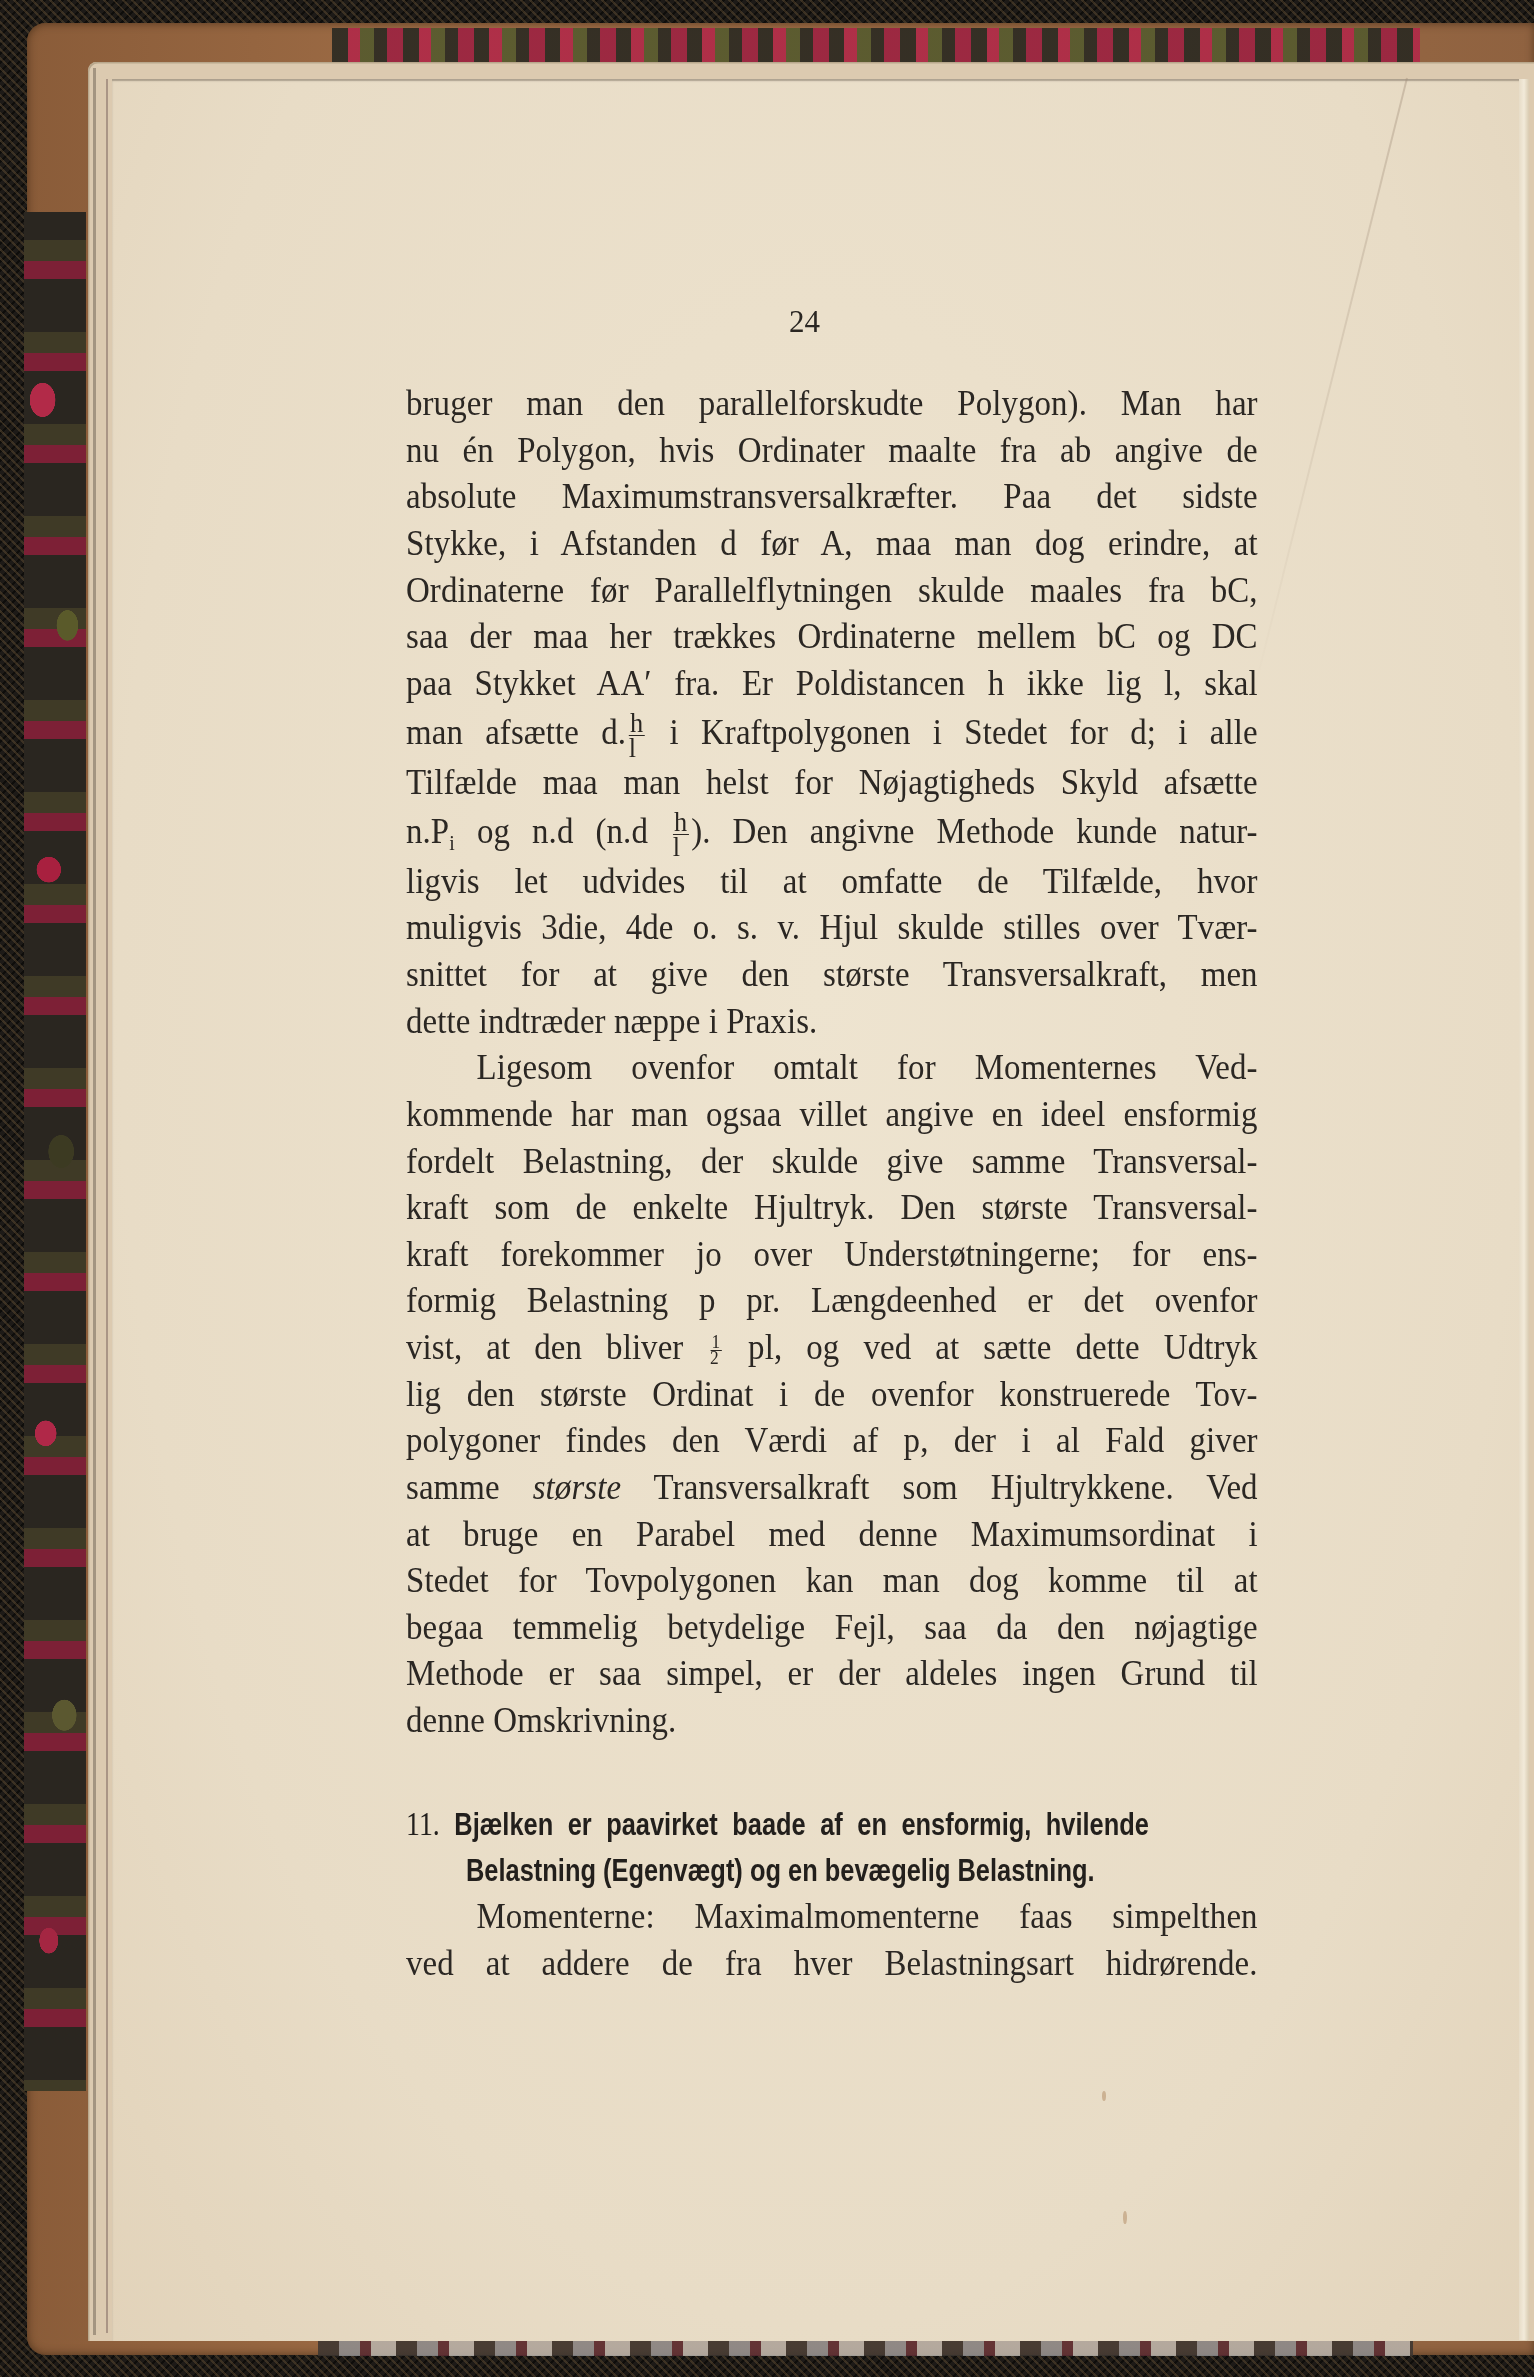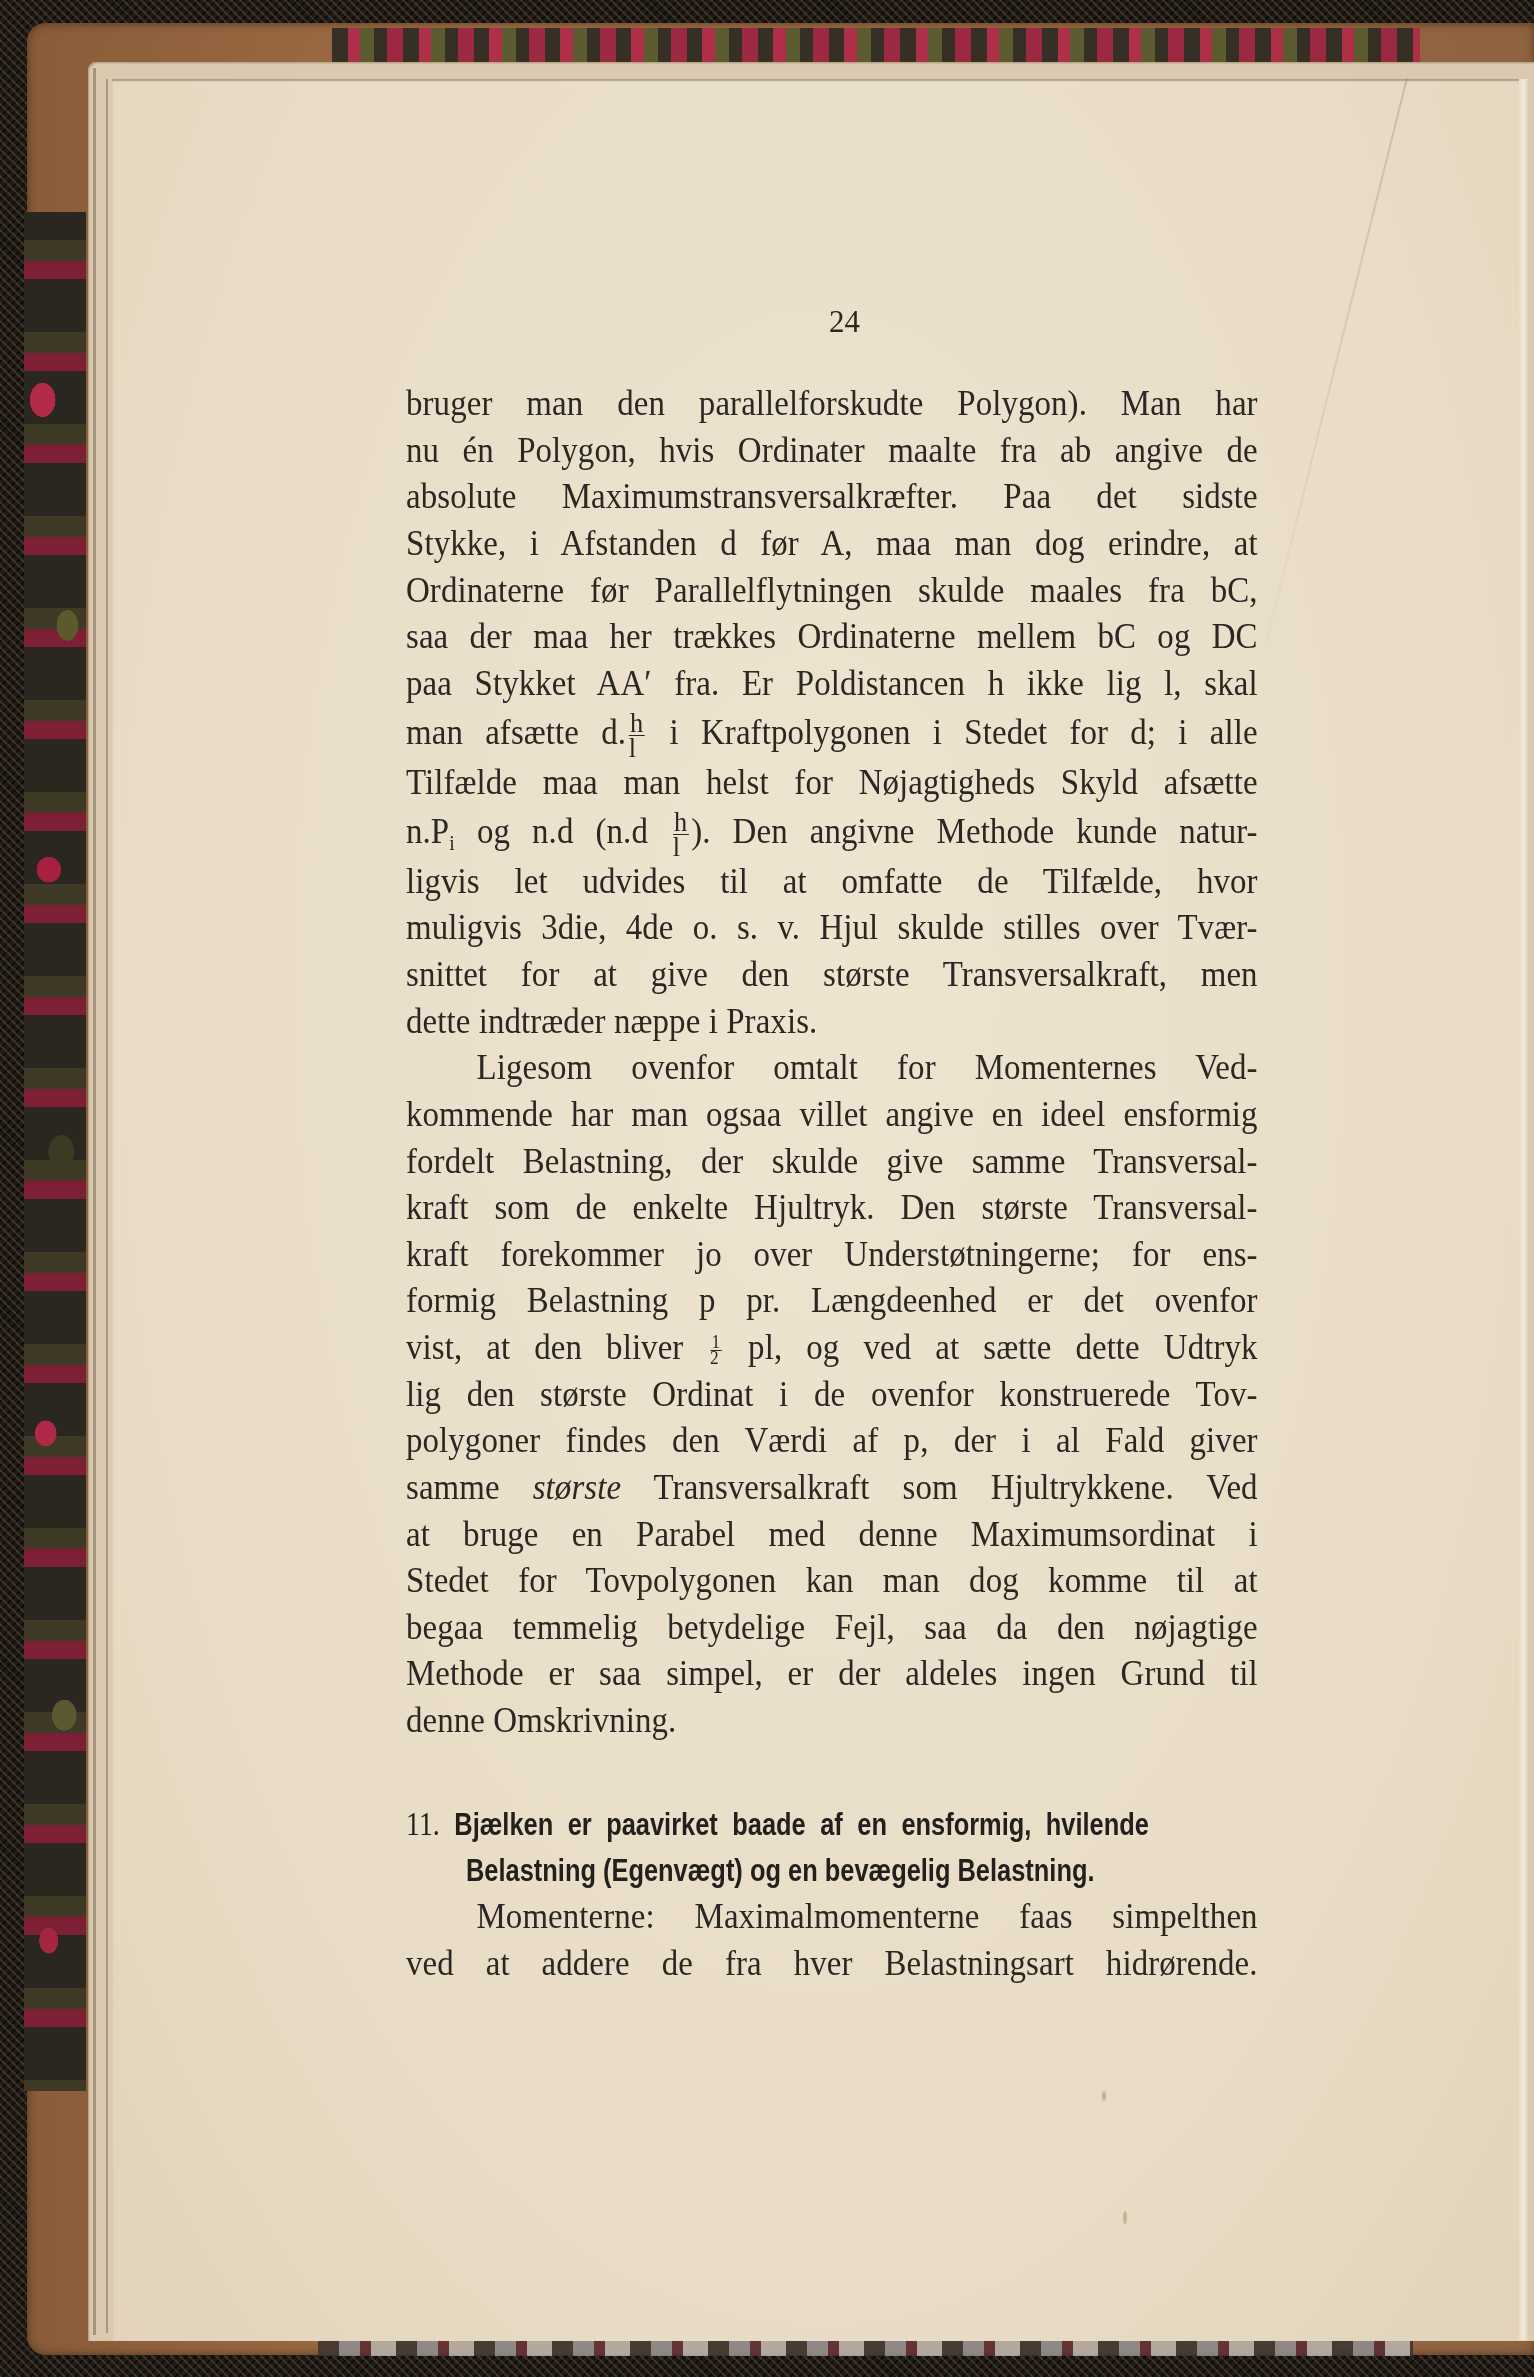--- a/index.html
+++ b/index.html
@@ -51,21 +51,21 @@
     background: #eadfca;
     background-image:
       radial-gradient(ellipse at 50% 40%, #eee4d0 0%, #e8dcc6 70%, #e2d3ba 100%);
     box-shadow: inset 0 2.1px 1.4px rgba(60,50,40,0.35);
   }
   .page-edge-right {
     position: absolute; left: 1519px; top: 79px; width: 10px; height: 2261px;
     background: linear-gradient(90deg, #e7dcc7, #f2ead9, #d9cbb1);
   }
   .page-number {
-    position: absolute; left: 816px; top: 304px; width: 57px; text-align: center;
+    position: absolute; left: 776px; top: 304px; width: 57px; text-align: center;
     font-family: "Liberation Serif", serif; font-size: 31px; color: #2a2622;
   }
   .line {
     position: absolute; left: 406px; width: 906px; height: 47px;
     font-family: "Liberation Serif", "DejaVu Serif", serif;
     font-size: 35px; line-height: 47px; color: #2b2723;
     text-align: justify; text-align-last: justify;
     white-space: nowrap; letter-spacing: 0.1px;
     transform: scaleX(0.94); transform-origin: left center;
   }

